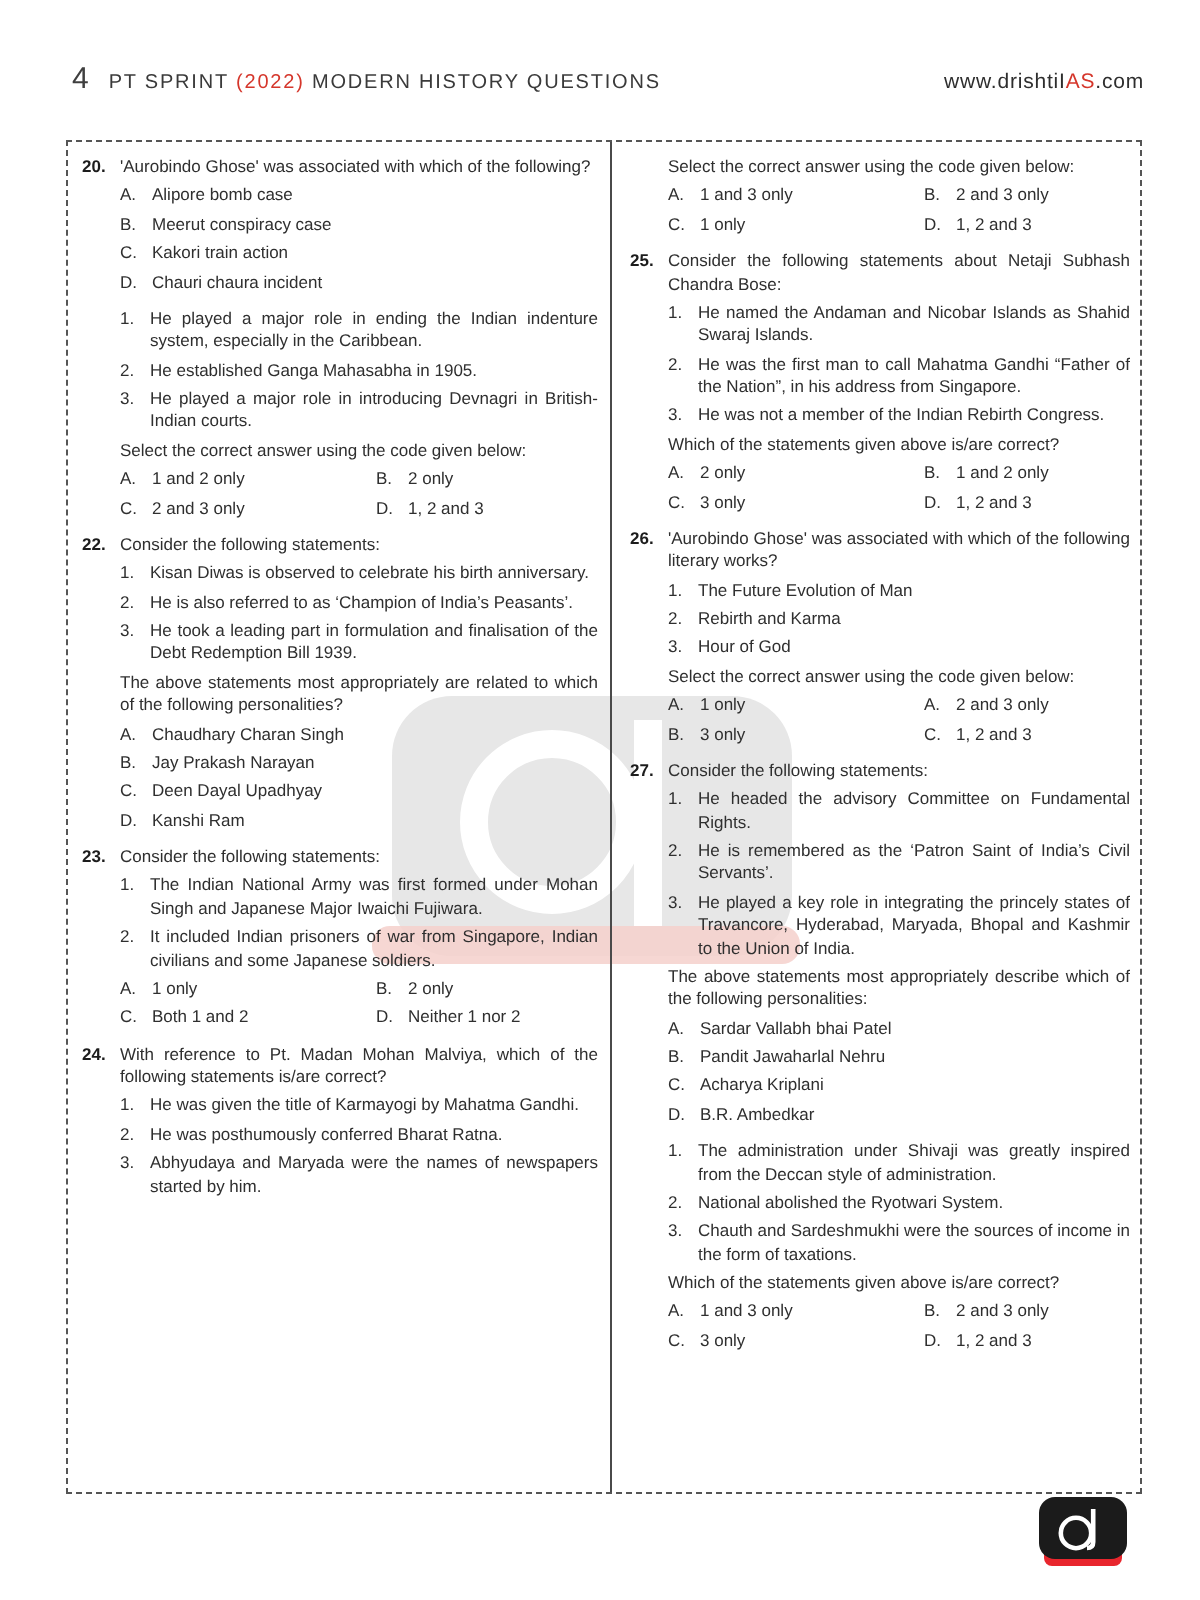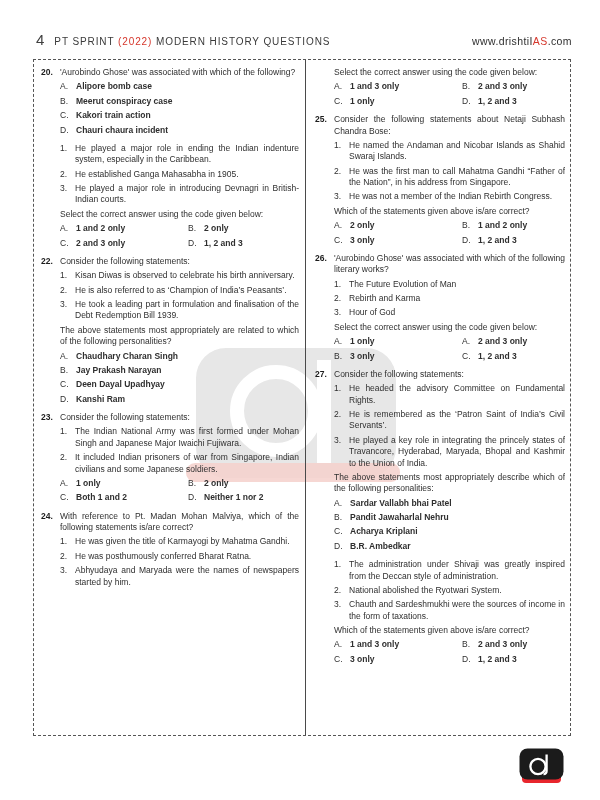--- a/index.html
+++ b/index.html
@@ -7,35 +7,35 @@
         font-family:"Liberation Sans",sans-serif;color:#2f2f2f;}
   
   .header{position:absolute;left:36px;right:28px;top:31px;display:flex;
           justify-content:space-between;align-items:baseline;z-index:2;}
   .hleft{display:flex;align-items:baseline;gap:10px;}
   .pagenum{font-size:15px;color:#3f3f3f;}
   .doctitle{font-size:10px;letter-spacing:0.9px;color:#3a3a3a;}
   .red{color:#d5362b;}
   .website{font-size:10.5px;letter-spacing:0.4px;color:#2e2e2e;}
   
-  .sheet{position:absolute;left:33px;top:59px;width:536px;height:675px;
+  .sheet{position:absolute;left:33px;top:70px;width:536px;height:675px;
          border:1px dashed #555;z-index:1;}
   .vdivider{position:absolute;left:271px;top:0;bottom:0;width:1px;background:#4a4a4a;}
   .col{position:absolute;top:7px;bottom:4px;overflow:hidden;font-size:8.5px;line-height:1.34;}
   .col-left{left:7px;width:258px;}
   .col-right{left:281px;width:250px;}
   
   .question-block{margin-bottom:7px;}
   .row{display:flex;margin-bottom:3px;}
   .qnum{flex:0 0 19px;font-weight:700;color:#1c1c1c;}
   .qtext,.stext,.ptext{flex:1;text-align:justify;}
   .s-row,.p-row,.o-row,.oo-row{margin-left:19px;}
   .snum{flex:0 0 15px;}
   .olet{flex:0 0 16px;}
-  .otext{flex:1;font-weight:bold;}
+  .otext{flex:1;}
   .oo-row{display:grid;grid-template-columns:128px 1fr;margin-bottom:3px;}
   .oo-cell{display:flex;}
   
   .watermark{position:absolute;left:186px;top:345px;z-index:0;pointer-events:none;}
   
   .footer-logo{position:absolute;left:519px;top:748px;z-index:2;}
 </style>
 </head>
 <body>
 

